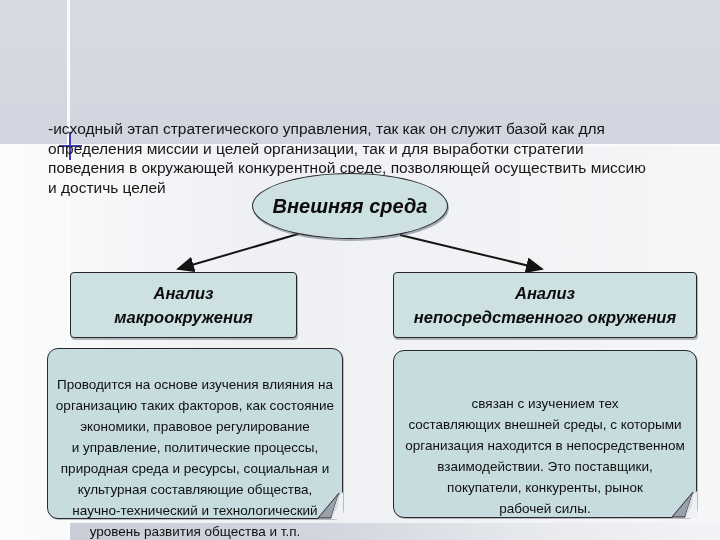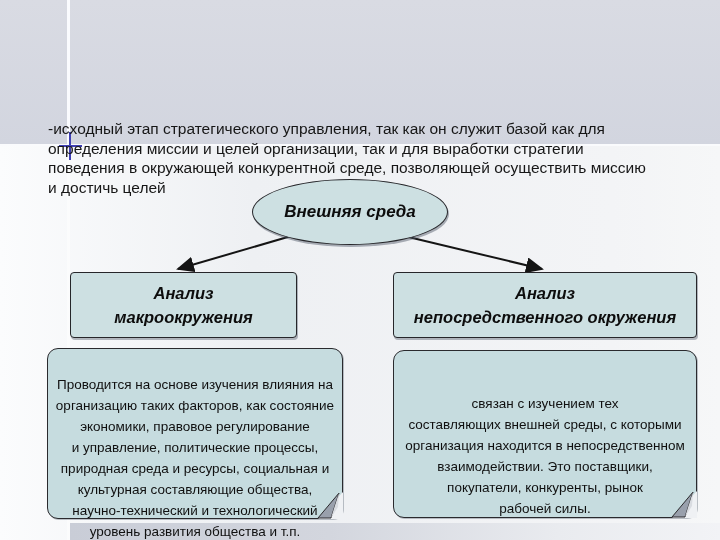--- a/index.html
+++ b/index.html
@@ -20,23 +20,23 @@
     background:linear-gradient(90deg,#c9cdd7 0%,#d3d6de 40%,#e9ebef 75%,#f2f3f6 100%);}
 
   
   .title{position:absolute;left:48px;top:28px;width:640px;
     font-size:27px;font-weight:bold;color:#1c1c9b;letter-spacing:-0.2px;}
   .intro{position:absolute;left:48px;top:72px;width:640px;
     font-size:15.5px;line-height:19.5px;color:#161616;white-space:pre-line;margin-top:47px;}
 
   
   .shape{box-sizing:border-box;position:absolute;background:#cde0e2;border:1.5px solid #26262a;color:#0d0d0d;}
-  .ellipse{left:252px;top:179px;width:196px;height:66px;border-radius:50%;
+  .ellipse{left:252px;top:173px;width:196px;height:66px;border-radius:50%;
     display:flex;align-items:center;justify-content:center;
-    font-size:17px;font-weight:bold;font-style:italic;
+    font-size:20px;font-weight:bold;font-style:italic;
     box-shadow:1px 2px 0 rgba(75,85,100,.45);}
   .node{border-radius:4px;display:flex;align-items:center;justify-content:center;
     text-align:center;font-size:16.5px;line-height:24px;font-weight:bold;font-style:italic;
     white-space:pre-line;box-shadow:1px 2px 0 rgba(75,85,100,.4);}
   .node-left{left:70px;top:272px;width:227px;height:66px;}
   .node-right{left:393px;top:272px;width:304px;height:66px;}
 
   .note{border-radius:11px;background:#c6dcdf;border:1px solid #2a2a2e;
     text-align:center;font-size:13.5px;line-height:21px;color:#101010;
     white-space:pre-line;box-shadow:1px 1px 0 rgba(75,85,100,.35);}

